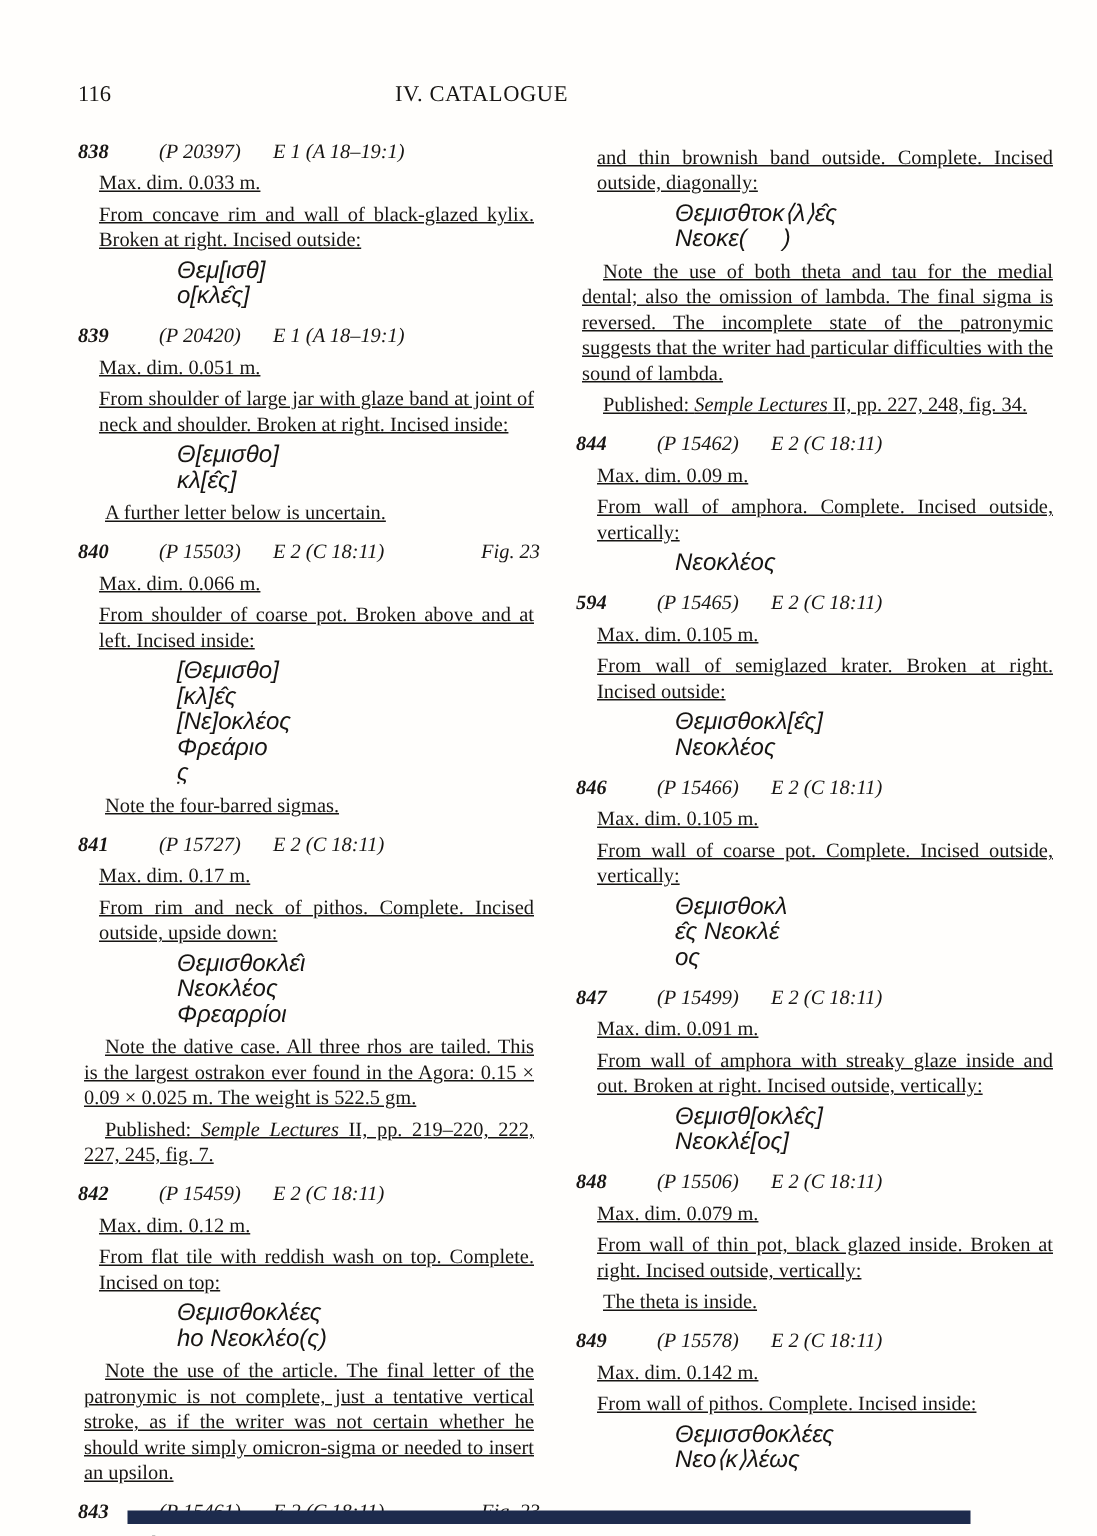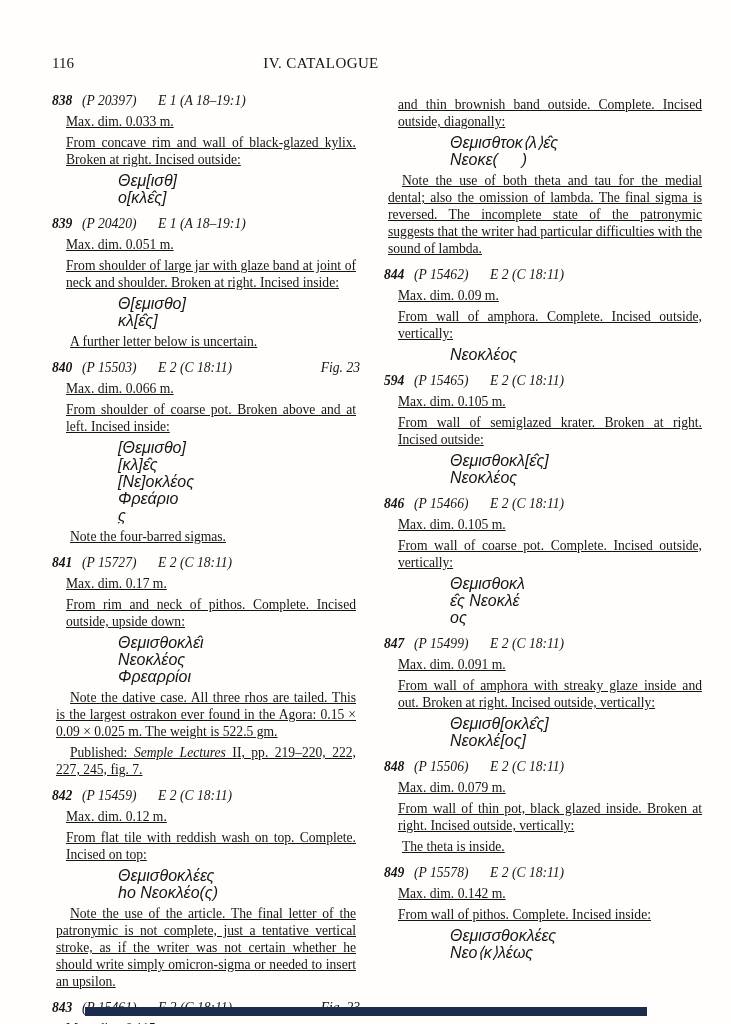--- a/index.html
+++ b/index.html
@@ -14,21 +14,21 @@
   .pagenum{position:absolute;left:52px;top:0;}
   .runhead{position:absolute;left:0;right:0;top:0;text-align:center;letter-spacing:0.4px;}
   .columns{position:absolute;top:92px;left:52px;width:654px;display:flex;}
   .col{font-size:13.6px;line-height:17px;}
   .col-left{width:308px;margin-right:24px;}
   .col-right{width:322px;}
   .entry{margin-top:9px;}
   .entry:first-child{margin-top:0;}
   .head{display:flex;align-items:baseline;margin:0 0 2px 0;font-style:italic;}
   .num{font-weight:bold;width:30px;flex:0 0 30px;}
-  .inv{width:76px;flex:0 0 76px;}
+  .inv{width:76px;flex:0 0 76px;margin-left:24px;}
   .loc{white-space:nowrap;}
   .fig{margin-left:auto;white-space:nowrap;}
   p{margin:4px;text-decoration:underline;}
   .dim{margin-left:14px;}
   .desc{margin-left:14px;text-align:justify;}
   .greek{margin:1px 0 1px 66px;}
   .gl{font-family:Liberation Sans, sans-serif;font-style:italic;font-size:16px;line-height:17px;}
   .note{text-indent:14px;text-align:justify;}
   .pub i{font-style:italic;}
   .bottom-bar{position:absolute;left:85px;top:1007px;width:562px;height:9px;background:#1d2b4d;}
@@ -132,20 +132,21 @@
         </div>
       </div>
     <div class="col col-right" id="col-right">
         <div class="entry" style="margin-top: 0px;">
           <p class="desc">and thin brownish band outside. Complete. Incised outside, diagonally:</p>
           <div class="greek">
             <div class="gl">Θεμισθτοκ⟨λ⟩ε̂ς</div>
             <div class="gl">Νεοκε(  )</div>
           </div>
           <p class="note">Note the use of both theta and tau for the medial dental; also the omission of lambda. The final sigma is reversed. The incomplete state of the patronymic suggests that the writer had particular difficulties with the sound of lambda.</p>
+          <p class="note pub"><span>Published: </span><i>Semple Lectures</i><span> II, pp. 227, 248, fig. 34.</span></p>
         </div>
         <div class="entry">
           <div class="head">
             <span class="num">844</span>
             <span class="inv">(P 15462)</span>
             <span class="loc">E 2 (C 18:11)</span>
           </div>
           <p class="dim">Max. dim. 0.09 m.</p>
           <p class="desc">From wall of amphora. Complete. Incised outside, vertically:</p>
           <div class="greek">

